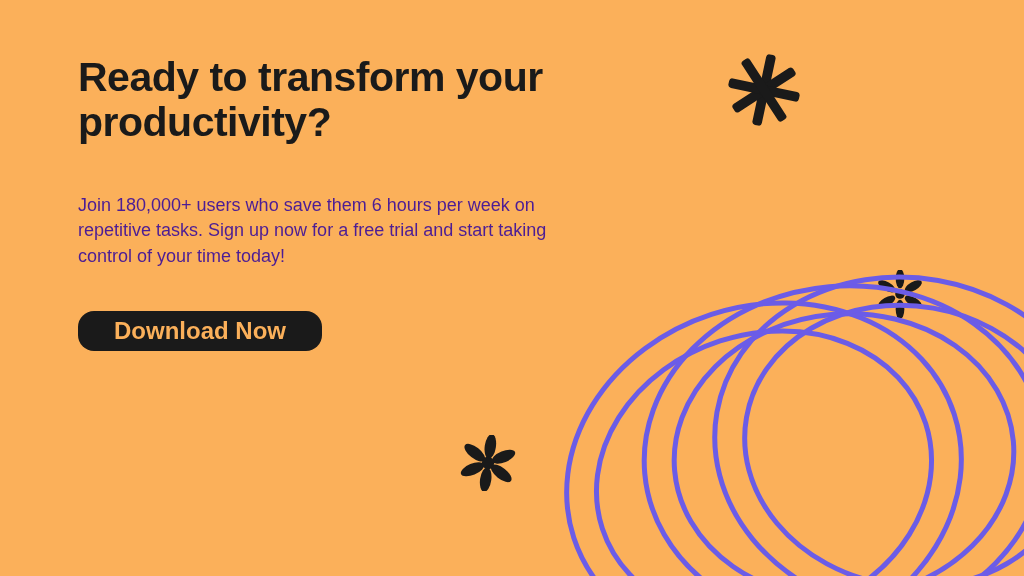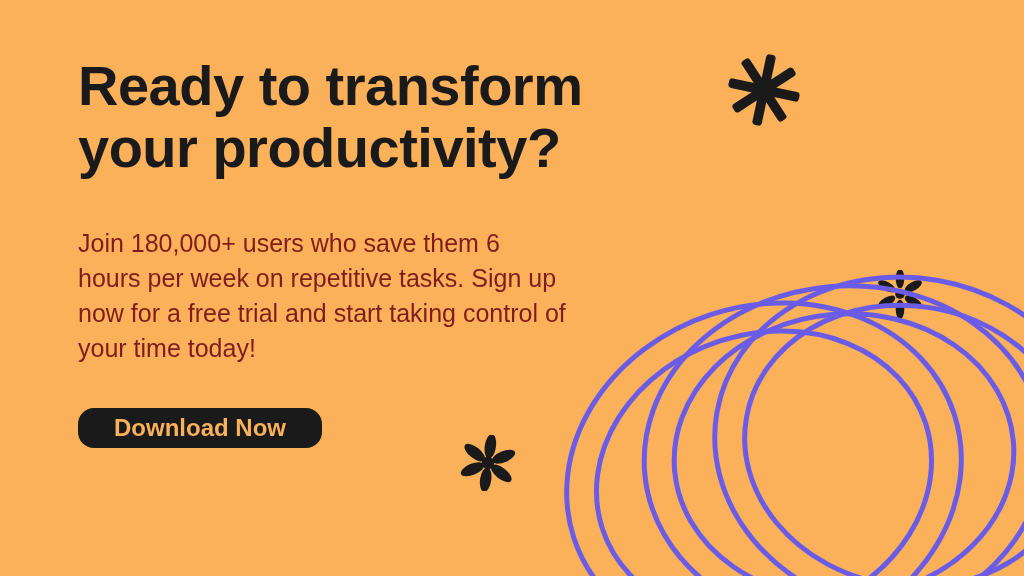--- a/index.html
+++ b/index.html
@@ -15,31 +15,31 @@
       overflow: hidden;
       font-family: -apple-system, BlinkMacSystemFont, 'Segoe UI', Arial, sans-serif;
     }
     .content {
       position: absolute;
       left: 78px;
       top: 55px;
       width: 520px;
     }
     .heading {
-      font-size: 56px;
+      font-size: 41px;
       font-weight: 900;
       color: #1a1a1a;
       line-height: 1.1;
       letter-spacing: -0.5px;
       margin-bottom: 27px;
     }
     .body-text {
-      font-size: 25px;
+      font-size: 18px;
       font-weight: 400;
-      color: #7f1d1d;
+      color: #4c1d95;
       line-height: 1.4;
       margin-bottom: 42px;
       width: 490px;
       margin-top: 48px;
     }
     .cta-button {
       display: inline-block;
       background: #1a1a1a;
       color: #fbb05a;
       font-size: 24px;

